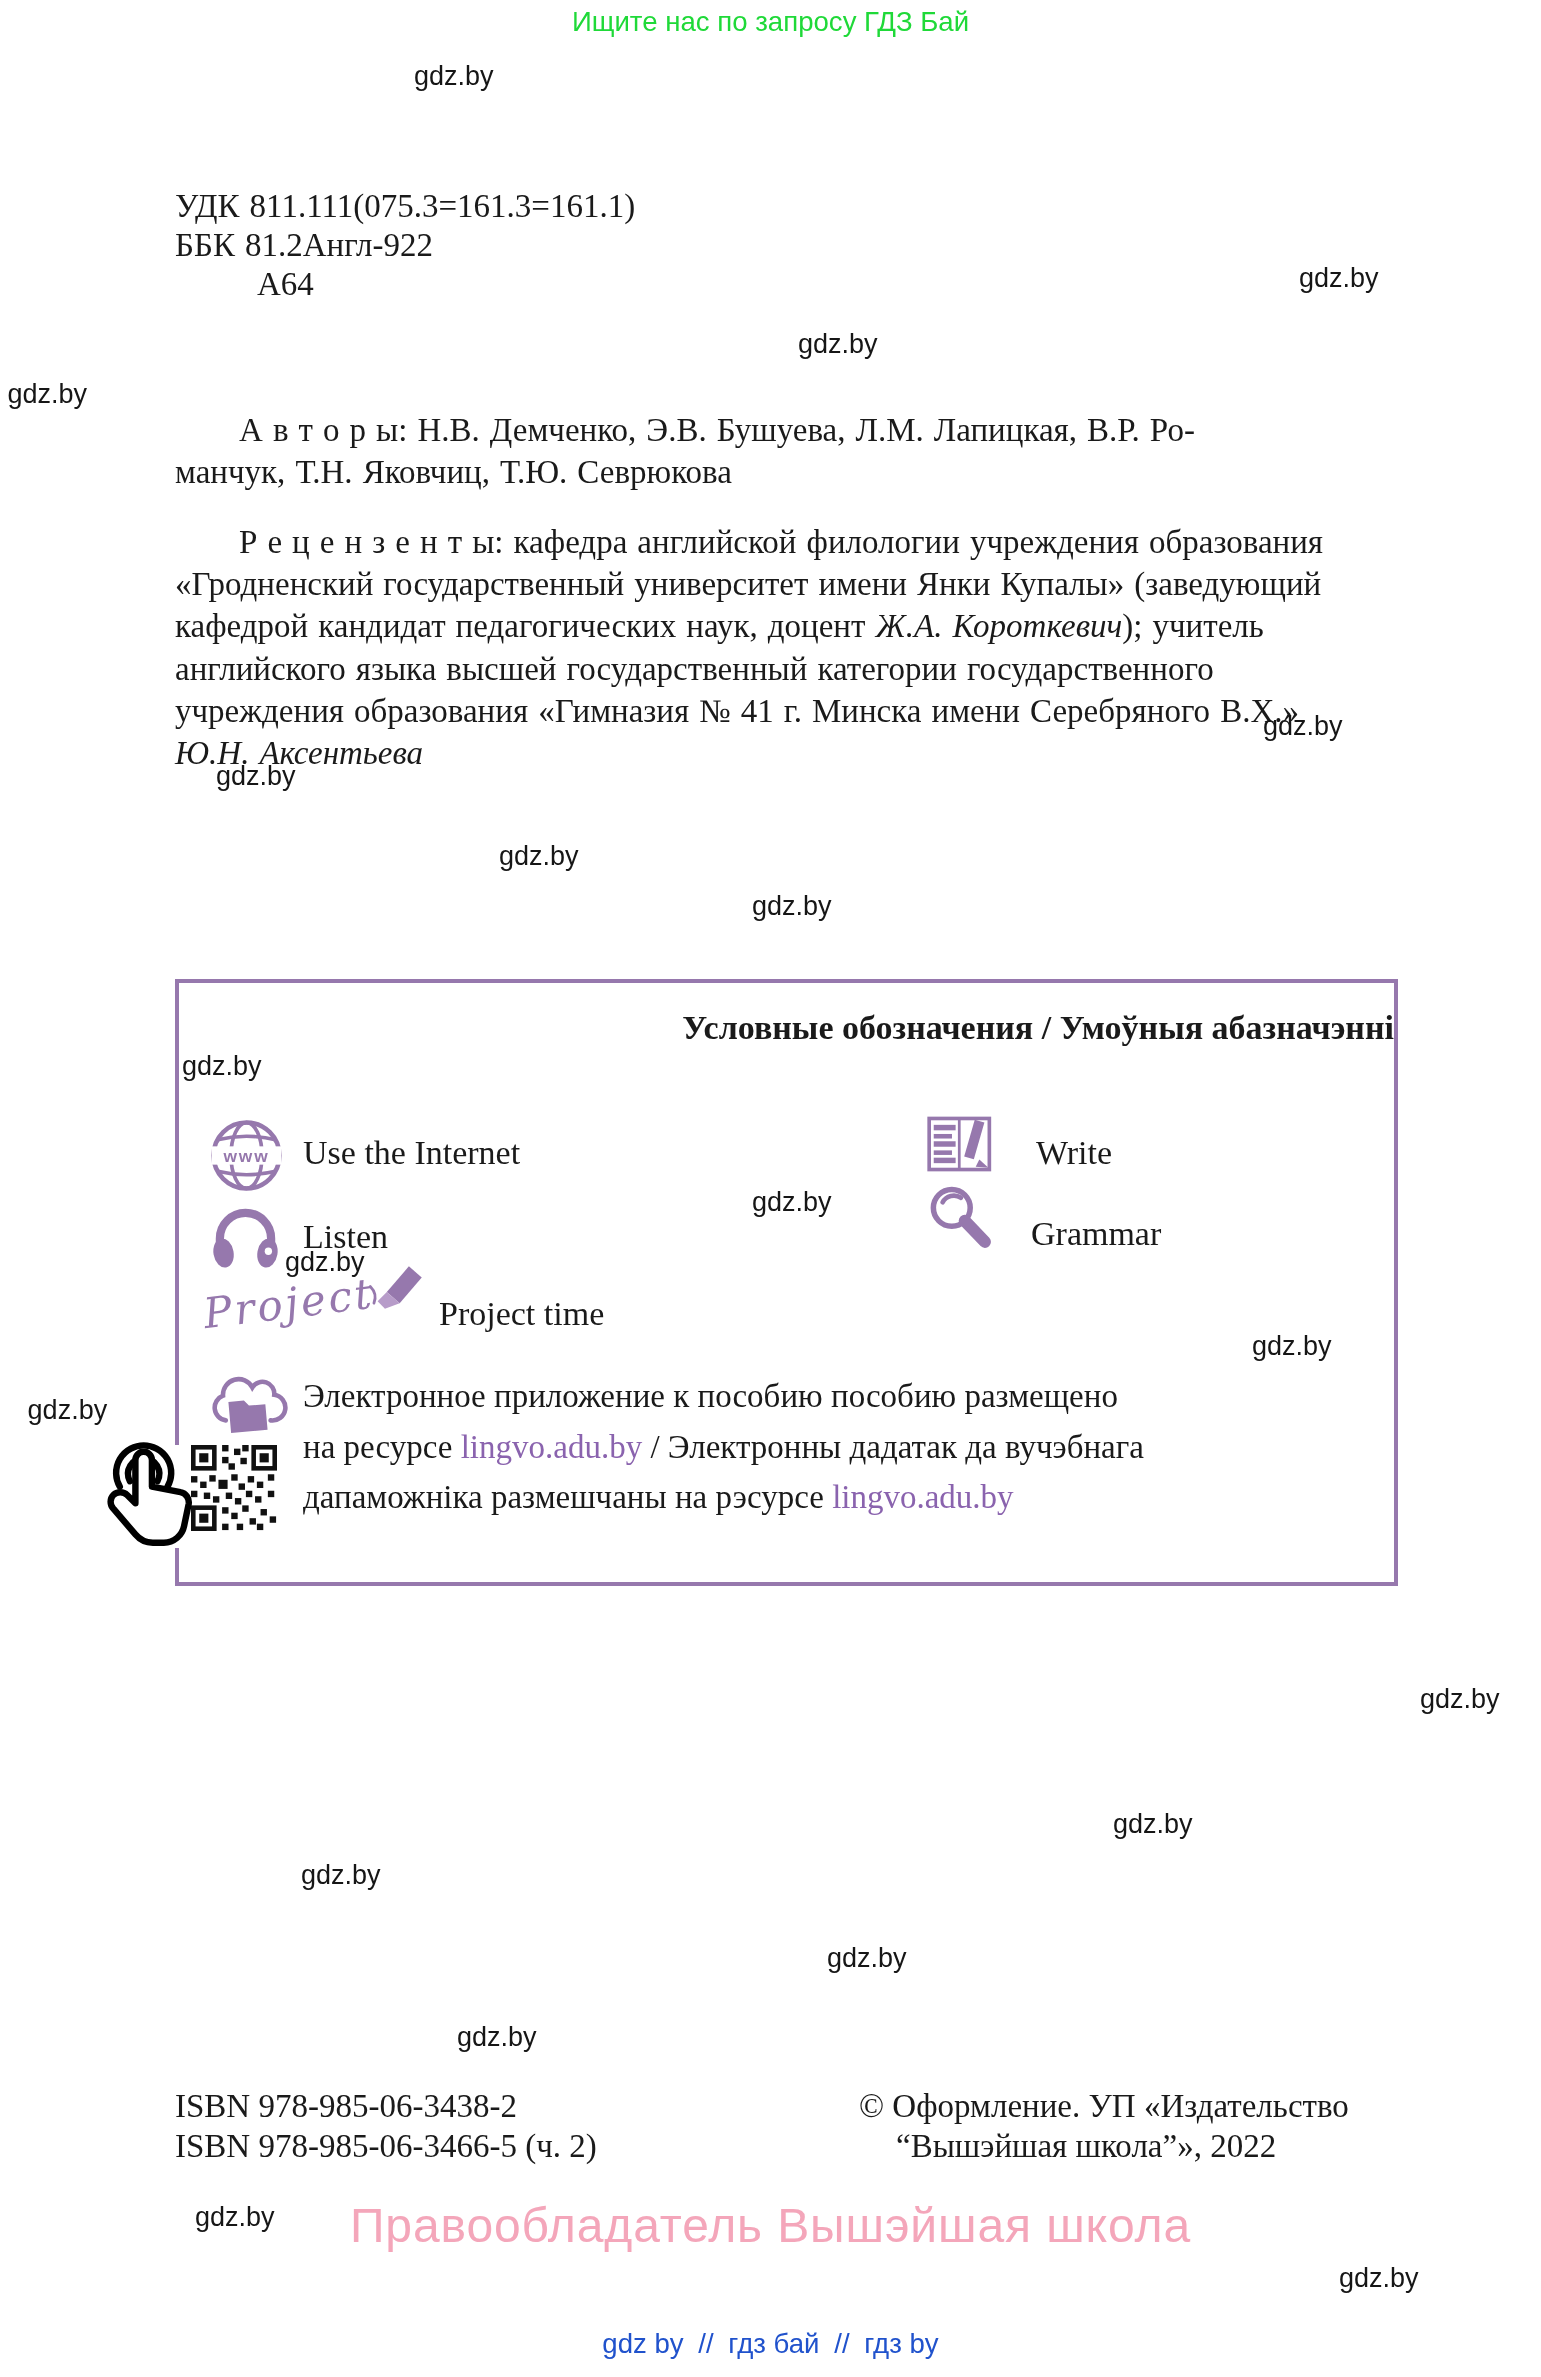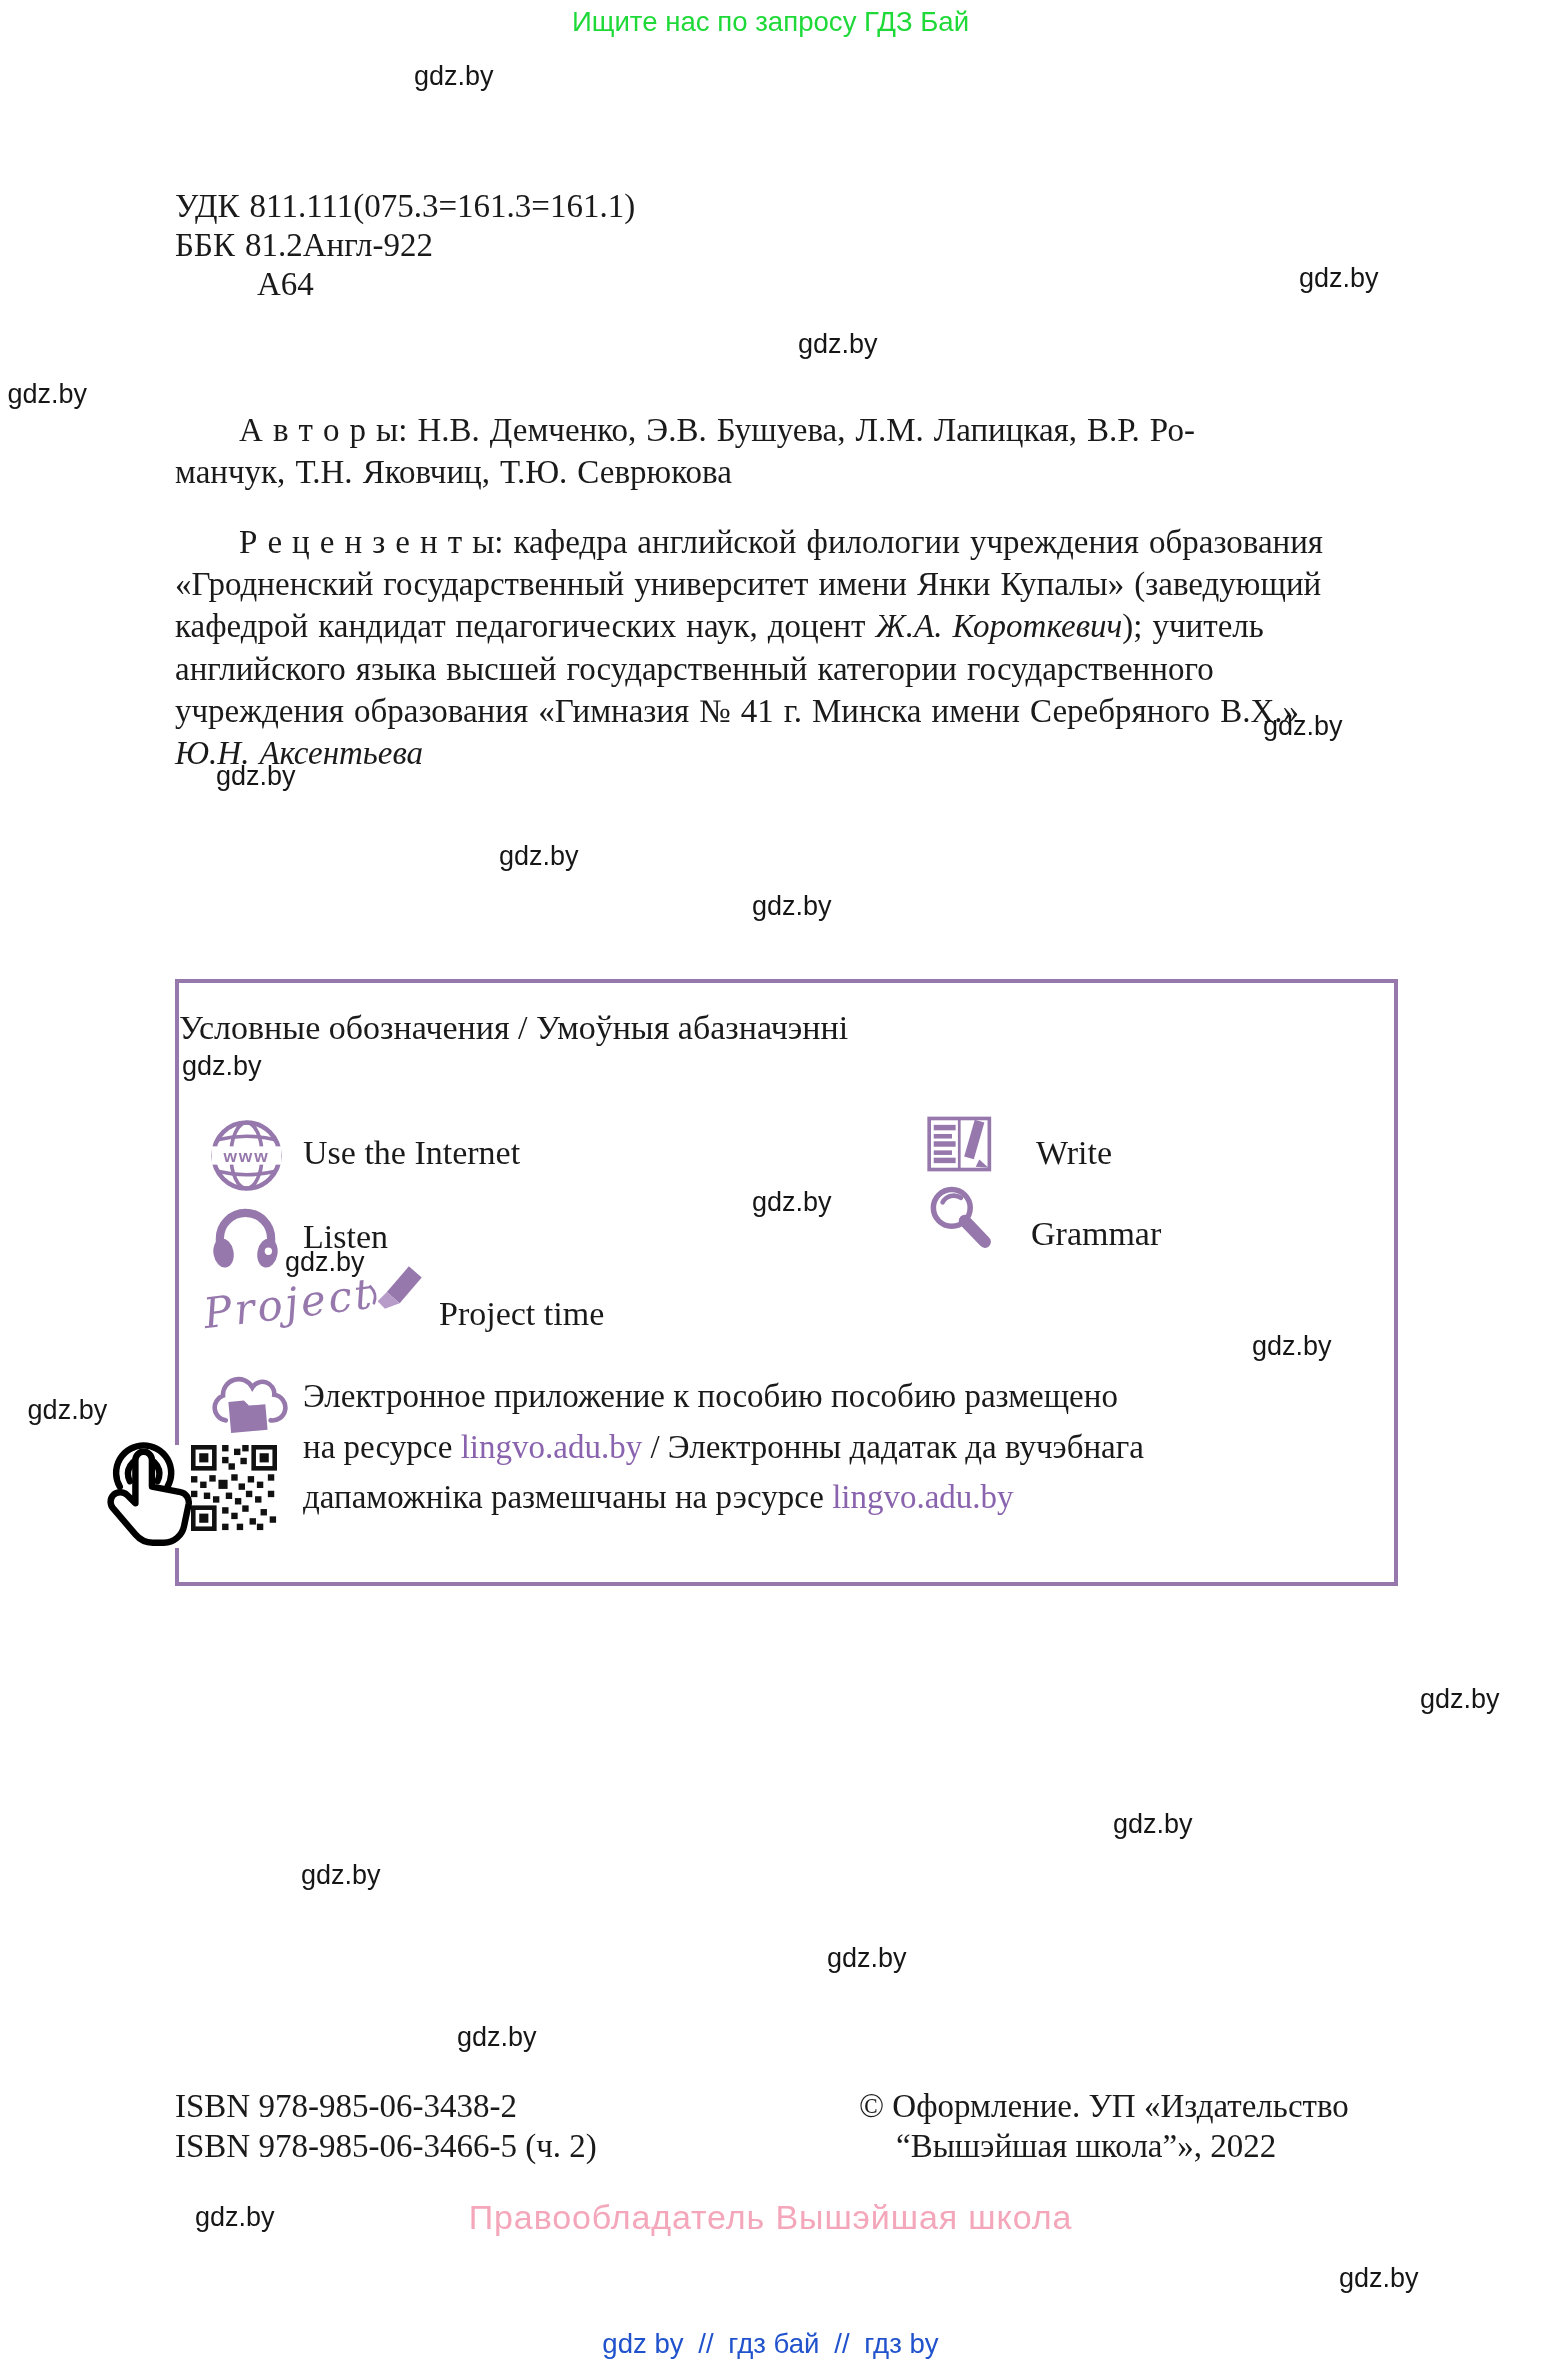--- a/index.html
+++ b/index.html
@@ -6,32 +6,32 @@
   .page{position:relative;width:1541px;height:2377px;background:#ffffff;overflow:hidden;
         font-family:"Liberation Serif",serif;color:#1a1a1a;}
   .abs{position:absolute;white-space:nowrap;}
   .promo{left:0;right:0;top:5.5px;text-align:center;font-family:"Liberation Sans",sans-serif;
          font-size:27.6px;color:#1fd938;}
   .wm{position:absolute;font-family:"Liberation Sans",sans-serif;font-size:27px;color:#161616;z-index:5;}
   .txt{font-size:33px;word-spacing:1.8px;}
   .ital{font-style:italic;}
   .legend-box{position:absolute;left:175px;top:979px;width:1215px;height:599px;
               border:4.6px solid #9678ad;z-index:1;}
-  .legend-title{position:absolute;left:0;right:0;top:26px;text-align:left;
-                font-size:34px;font-weight:normal;white-space:nowrap;}
+  .legend-title{position:absolute;left:0;right:0;top:26px;text-align:right;
+                font-size:34px;font-weight:bold;white-space:nowrap;}
   .legend-label{position:absolute;font-size:34px;white-space:nowrap;}
   .note-line{position:absolute;font-size:33px;white-space:nowrap;}
   .lingvo{color:#8a63ae;font-weight:normal;}
   .proj-script{position:absolute;left:24px;top:296px;color:#9678ad;font-style:italic;
                font-family:"DejaVu Serif",serif;font-size:42px;letter-spacing:2.8px;
                transform:rotate(-7deg);white-space:nowrap;}
   .isbn{font-size:33px;font-weight:normal;}
   .copyr{font-size:33px;}
   .rights{left:0;right:0;top:2198px;text-align:center;font-family:"Liberation Sans",sans-serif;
-          font-size:34px;color:#f4a6ba;letter-spacing:0.9px;}
+          font-size:48px;color:#f4a6ba;letter-spacing:0.9px;}
   .footer{position:absolute;left:0;right:0;top:2328px;display:flex;justify-content:center;
           gap:14.7px;font-family:"Liberation Sans",sans-serif;font-size:27.6px;color:#2052cc;text-align:right;}
   .border-gap{position:absolute;left:169px;top:1445px;width:13px;height:103px;background:#ffffff;z-index:2;}
   .icon{position:absolute;line-height:0;}
   .hand{z-index:6;}
 </style>
 </head>
 <body>
 
 <div class="page">

